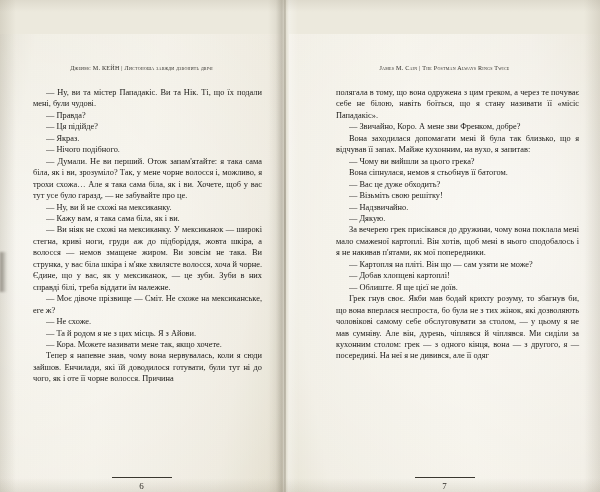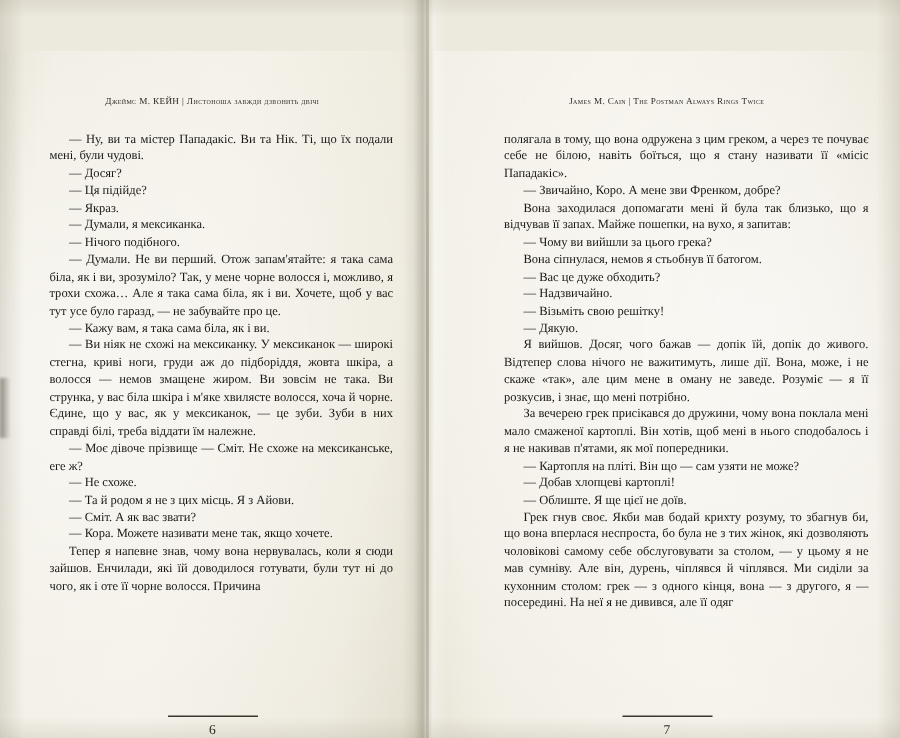--- a/index.html
+++ b/index.html
@@ -174,59 +174,57 @@
 
 <div id="book-scan">
 
   <div class="page page-left">
     <div class="grain"></div>
 
     <div class="running-head">Джеймс М. КЕЙН | Листоноша завжди дзвонить двічі</div>
 
     <div class="textblock">
       <p>— Ну, ви та містер Пападакіс. Ви та Нік. Ті, що їх подали мені, були чудові.</p>
-      <p>— Досяг?</p>
+      <p>— Правда?</p>
       <p>— Ця підійде?</p>
       <p>— Якраз.</p>
-      <p>— Думали, я мексиканка.</p>
       <p>— Нічого подібного.</p>
       <p>— Думали. Не ви перший. Отож запам'ятайте: я така сама біла, як і ви, зрозуміло? Так, у мене чорне волосся і, можливо, я трохи схожа… Але я така сама біла, як і ви. Хочете, щоб у вас тут усе було гаразд, — не забувайте про це.</p>
+      <p>— Ну, ви й не схожі на мексиканку.</p>
       <p>— Кажу вам, я така сама біла, як і ви.</p>
       <p>— Ви ніяк не схожі на мексиканку. У мексиканок — широкі стегна, криві ноги, груди аж до підборіддя, жовта шкіра, а волосся — немов змащене жиром. Ви зовсім не така. Ви струнка, у вас біла шкіра і м'яке хвилясте волосся, хоча й чорне. Єдине, що у вас, як у мексиканок, — це зуби. Зуби в них справді білі, треба віддати їм належне.</p>
       <p>— Моє дівоче прізвище — Сміт. Не схоже на мексиканське, еге ж?</p>
       <p>— Не схоже.</p>
       <p>— Та й родом я не з цих місць. Я з Айови.</p>
-      <p>— Сміт. А як вас звати?</p>
       <p>— Кора. Можете називати мене так, якщо хочете.</p>
       <p>Тепер я напевне знав, чому вона нервувалась, коли я сюди зайшов. Енчилади, які їй доводилося готувати, були тут ні до чого, як і оте її чорне волосся. Причина</p>
     </div>
 
     <div class="folio">
       <div class="folio-rule"></div>
       <div class="folio-num">6</div>
       <div class="folio-rule"></div>
     </div>
   </div>
 
   <div class="page page-right">
     <div class="grain"></div>
 
     <div class="running-head">James M. Cain | The Postman Always Rings Twice</div>
 
     <div class="textblock">
       <p class="noindent">полягала в тому, що вона одружена з цим греком, а через те почуває себе не білою, навіть боїться, що я стану називати її «місіс Пападакіс».</p>
       <p>— Звичайно, Коро. А мене зви Френком, добре?</p>
-      <p>Вона заходилася допомагати мені й була так близько, що я відчував її запах. Майже пошепки, на вухо, я запитав:</p>
+      <p>Вона заходилася допомагати мені й була так близько, що я відчував її запах. Майже кухонним, на вухо, я запитав:</p>
       <p>— Чому ви вийшли за цього грека?</p>
       <p>Вона сіпнулася, немов я стьобнув її батогом.</p>
       <p>— Вас це дуже обходить?</p>
+      <p>— Візьміть свою решітку!</p>
       <p>— Надзвичайно.</p>
-      <p>— Візьміть свою решітку!</p>
       <p>— Дякую.</p>
-      <p>Я вийшов. Досяг, чого бажав — допік їй, допік до живого. Відтепер слова нічого не важитимуть, лише дії. Вона, може, і не скаже «так», але цим мене в оману не заведе. Розуміє — я її розкусив, і знає, що мені потрібно.</p>
       <p>За вечерею грек присікався до дружини, чому вона поклала мені мало смаженої картоплі. Він хотів, щоб мені в нього сподобалось і я не накивав п'ятами, як мої попередники.</p>
       <p>— Картопля на пліті. Він що — сам узяти не може?</p>
       <p>— Добав хлопцеві картоплі!</p>
       <p>— Облиште. Я ще цієї не доїв.</p>
       <p>Грек гнув своє. Якби мав бодай крихту розуму, то збагнув би, що вона вперлася неспроста, бо була не з тих жінок, які дозволяють чоловікові самому себе обслуговувати за столом, — у цьому я не мав сумніву. Але він, дурень, чіплявся й чіплявся. Ми сиділи за кухонним столом: грек — з одного кінця, вона — з другого, я — посередині. На неї я не дивився, але її одяг</p>
     </div>
 
     <div class="folio">
       <div class="folio-rule"></div>
       <div class="folio-num">7</div>

